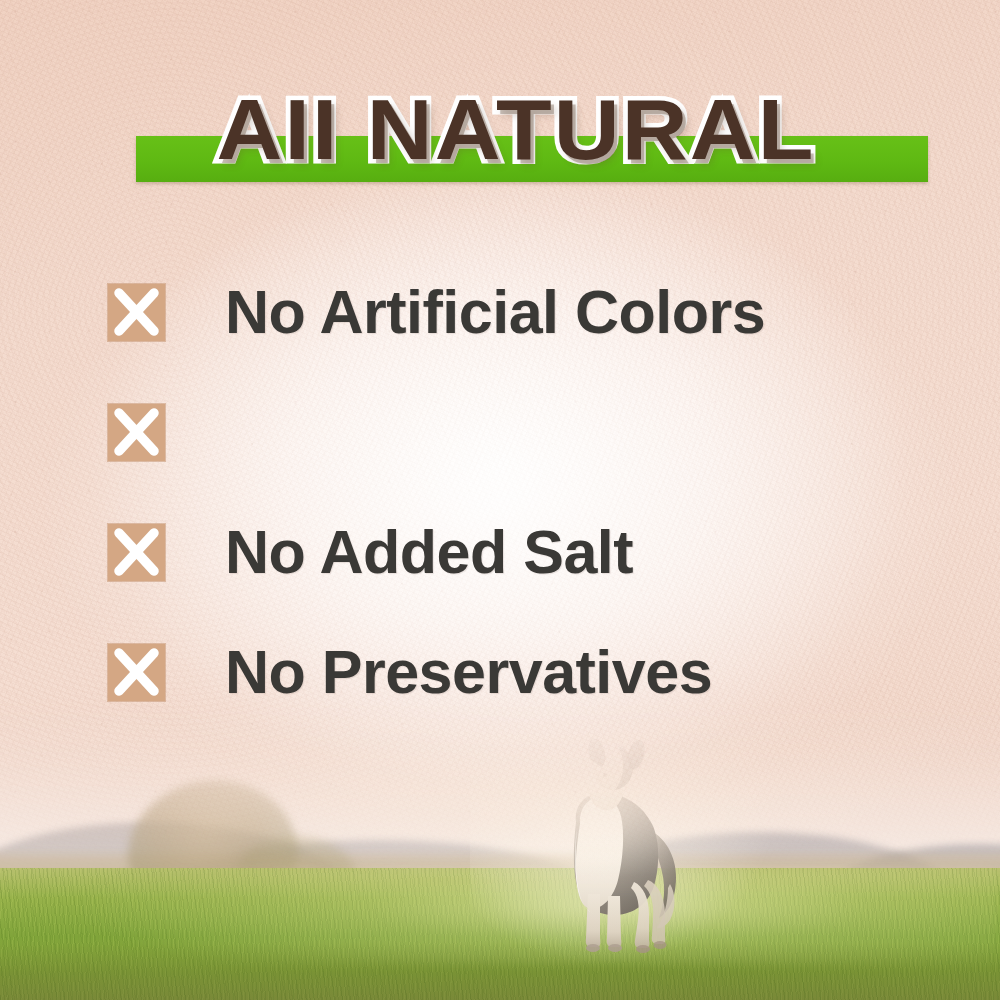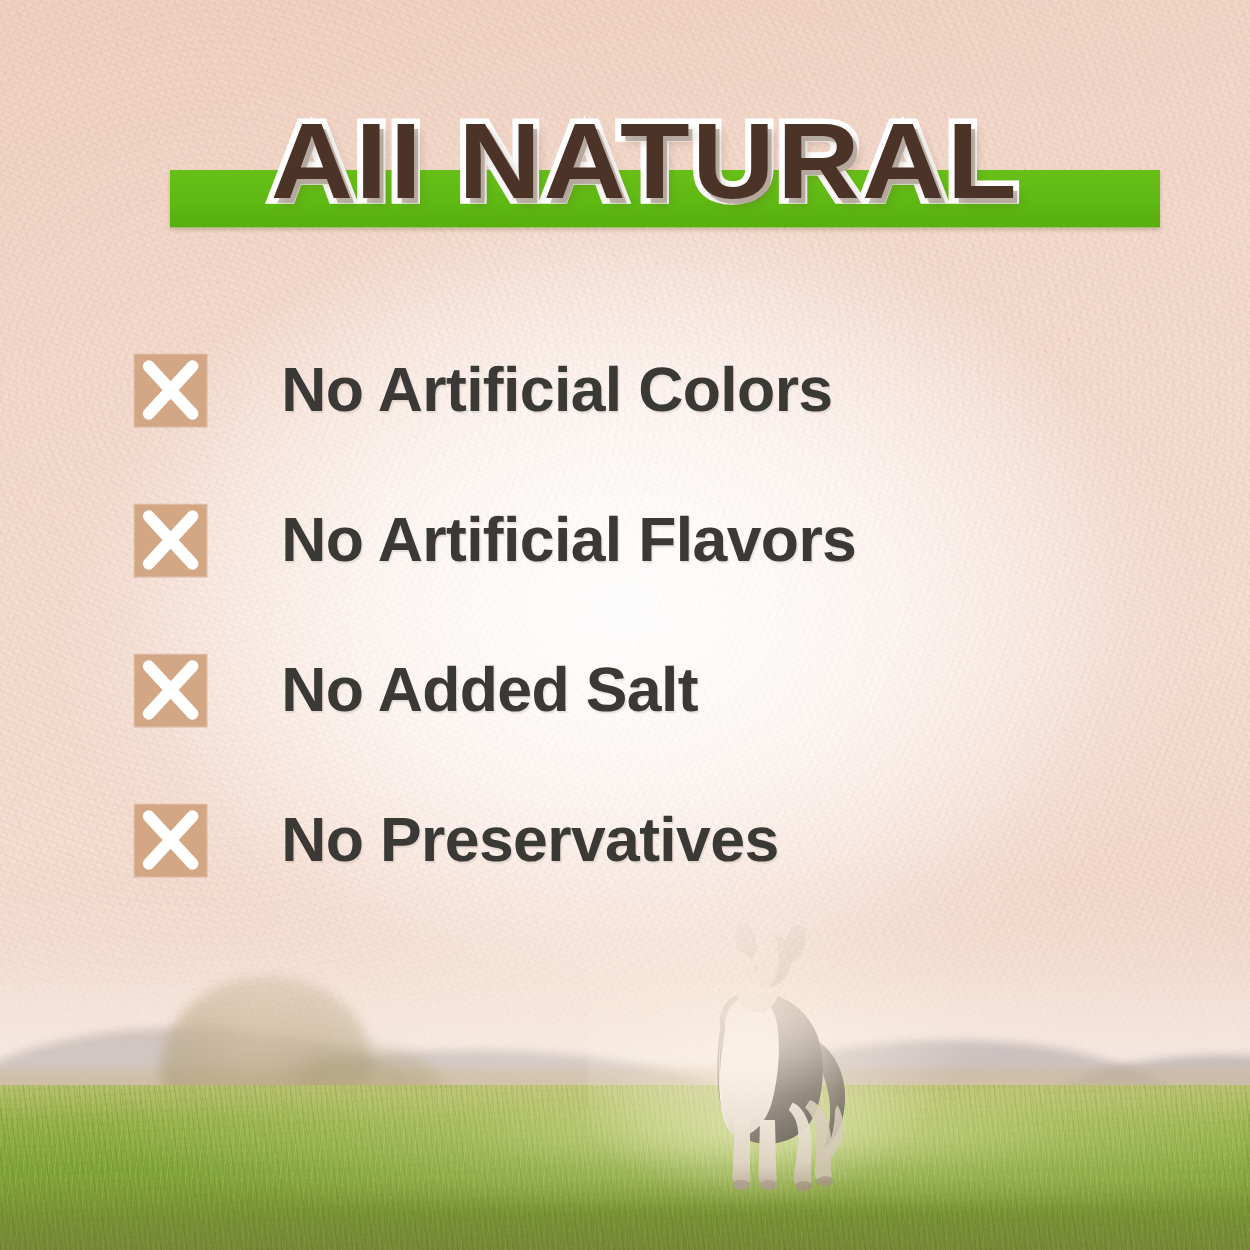--- a/index.html
+++ b/index.html
@@ -292,21 +292,21 @@
   .check-box svg {
     position: absolute;
     inset: 0;
     width: 100%;
     height: 100%;
   }
   .feature-label {
     margin-left: 60px;
     font-family: "Liberation Sans", sans-serif;
     font-weight: 700;
-    font-size: 50px;
+    font-size: 61px;
     line-height: 58px;
     color: #3a3936;
     letter-spacing: -0.5px;
     white-space: nowrap;
     text-shadow: 1px 1px 1px rgba(120,96,84,0.16);
   }
 </style>
 </head>
 <body>
 
@@ -424,21 +424,20 @@
       <div class="feature-label">No Artificial Colors</div>
     </div>
 
     <div class="feature-row">
       <div class="check-box">
         <svg viewBox="0 0 57 57" xmlns="http://www.w3.org/2000/svg">
           <path d="M11 9 L46 47" stroke="#ffffff" stroke-width="9.5" stroke-linecap="round"></path>
           <path d="M46 9 L11 47" stroke="#ffffff" stroke-width="9.5" stroke-linecap="round"></path>
         </svg>
       </div>
-      <div class="feature-label">No Artificial Flavors</div>
     </div>
 
     <div class="feature-row">
       <div class="check-box">
         <svg viewBox="0 0 57 57" xmlns="http://www.w3.org/2000/svg">
           <path d="M11 9 L46 47" stroke="#ffffff" stroke-width="9.5" stroke-linecap="round"></path>
           <path d="M46 9 L11 47" stroke="#ffffff" stroke-width="9.5" stroke-linecap="round"></path>
         </svg>
       </div>
       <div class="feature-label">No Added Salt</div>

